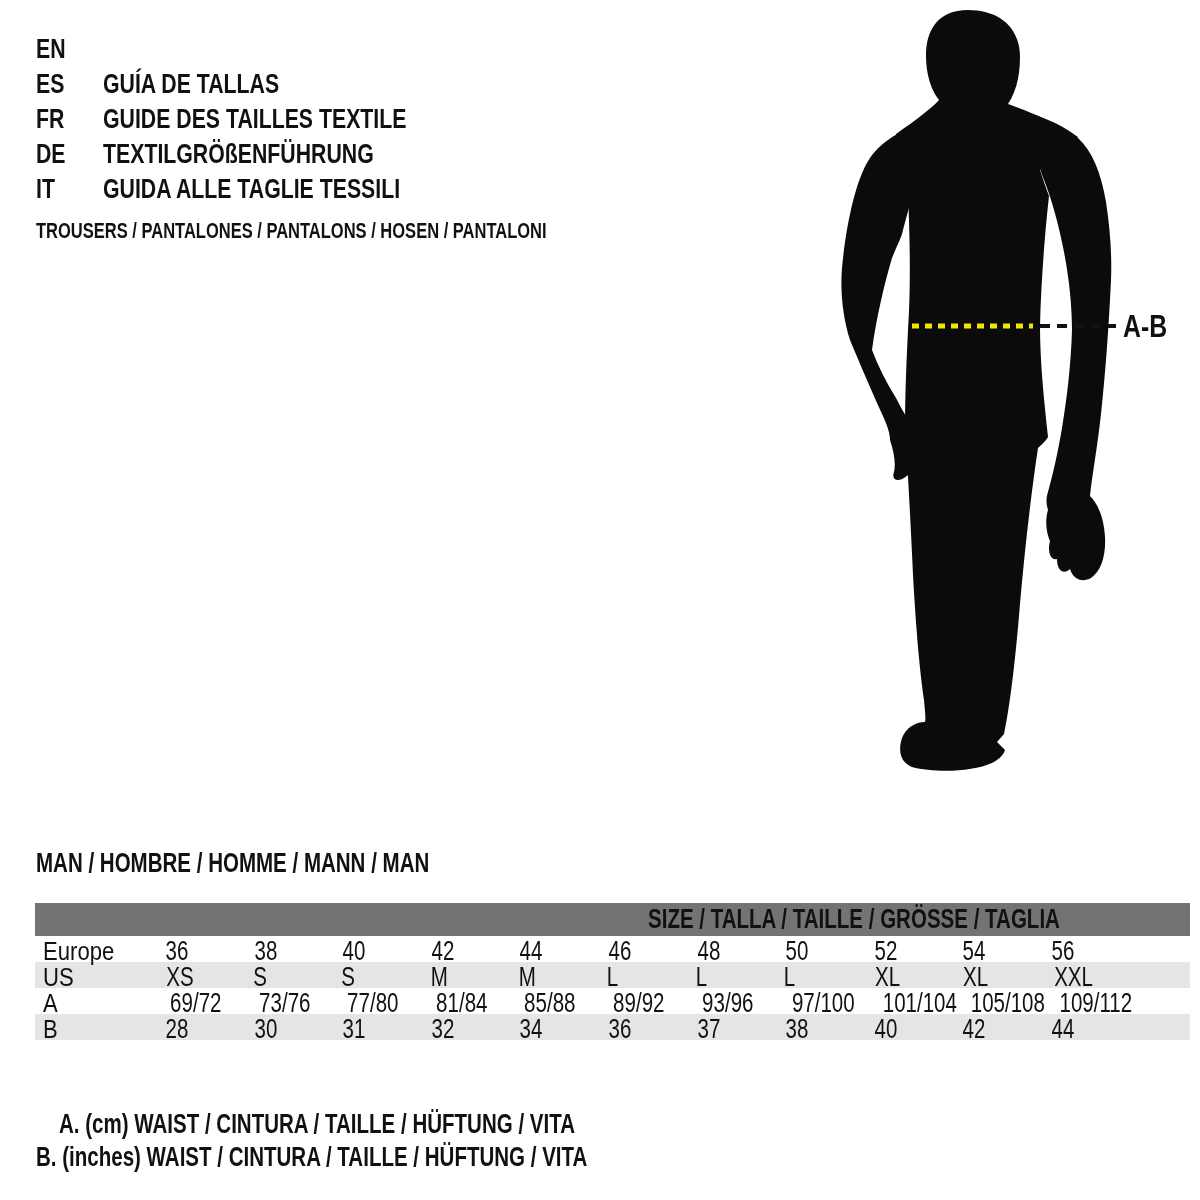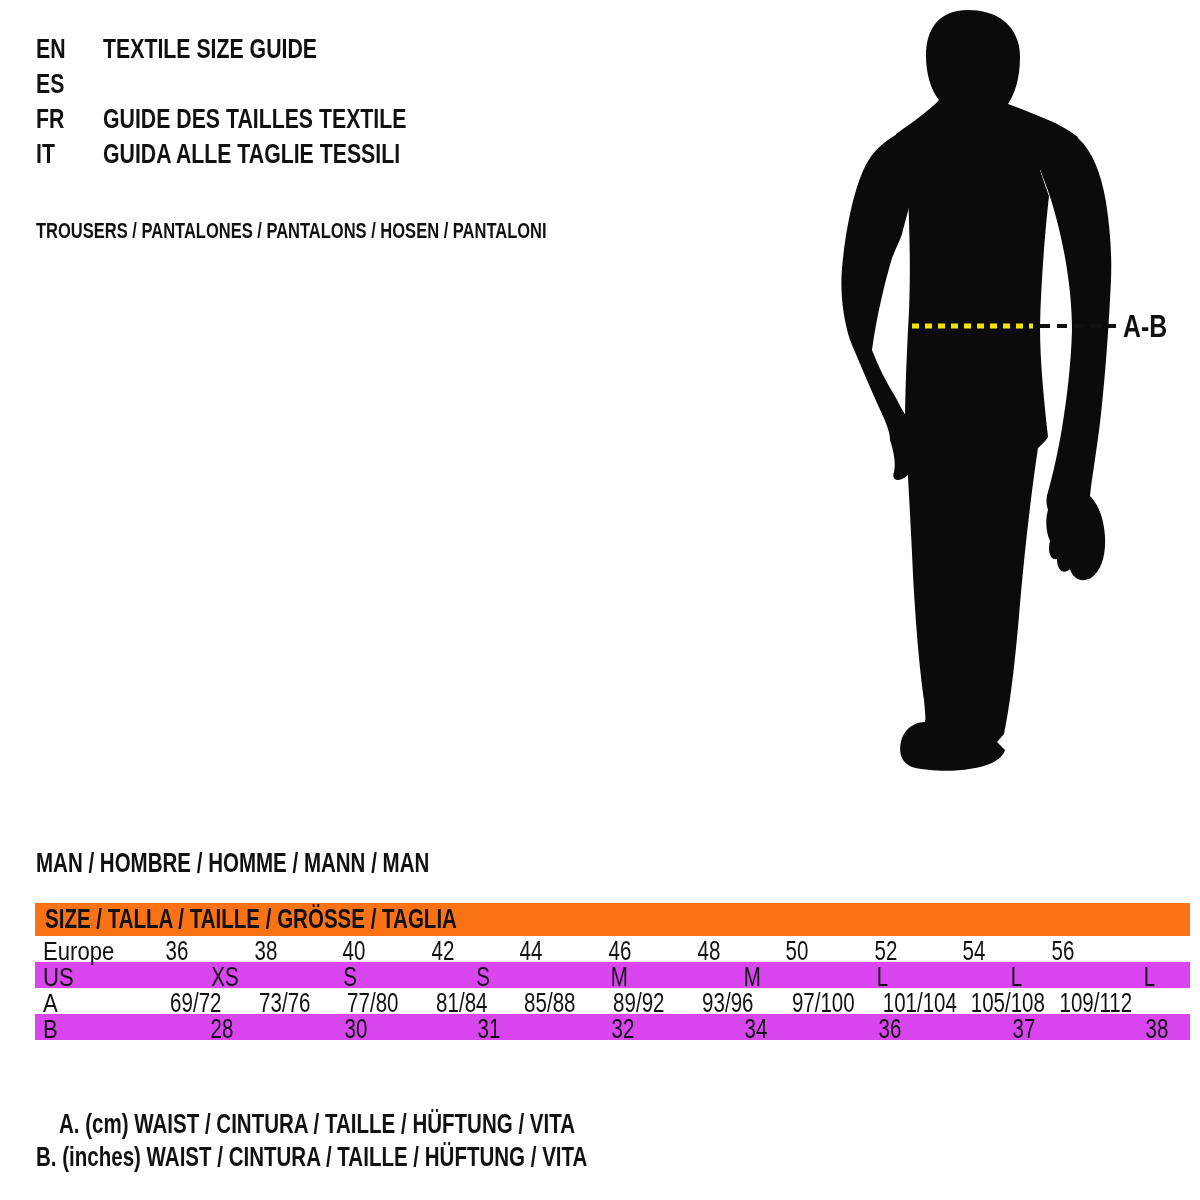--- a/index.html
+++ b/index.html
@@ -21,46 +21,50 @@
   #category .cond{transform:scaleX(0.75);}
 
   
   #figure{position:absolute;left:820px;top:0px;width:380px;height:800px;}
 
   
   #gender{position:absolute;left:36px;top:848px;font-size:27px;font-weight:700;}
 
   
   #sizetable{position:absolute;left:35px;top:903px;width:1155px;}
-  .thead{height:33px;background:#f97316;display:flex;align-items:center;
-         padding-left:10px;box-sizing:border-box;font-size:27px;font-weight:700;}
+  .thead{height:33px;background:#737373;display:flex;align-items:center;
+         padding-left:24px;box-sizing:border-box;font-size:27px;font-weight:700;justify-content:flex-end;}
   .trow{display:grid;grid-template-columns:127px repeat(11,88.6px);height:26px;align-items:center;font-size:27px;}
-  .trow.alt{background:#d946ef;gap:45px;}
+  .trow.alt{background:#e5e5e5;}
   .tlabel{padding-left:8px;font-weight:400;font-size:26px;}
   .tlabel .cond{transform:scaleX(0.85);}
   .tval{text-align:left;font-weight:400;}
 
   
   #footnotes{position:absolute;left:36px;top:1108px;}
   .fnote{height:33px;line-height:33px;font-size:27px;font-weight:700;text-align:center;}
 </style>
 </head>
 <body>
 
 <div id="langs">
     <div class="lang-row">
       <span class="lang-code"><span class="cond">EN</span></span>
-      <span><span class="cond">TEXTILE SIZE GUIDE</span></span>
     </div>
     <div class="lang-row">
       <span class="lang-code"><span class="cond">ES</span></span>
+      <span><span class="cond">GUÍA DE TALLAS</span></span>
     </div>
     <div class="lang-row">
       <span class="lang-code"><span class="cond">FR</span></span>
       <span><span class="cond">GUIDE DES TAILLES TEXTILE</span></span>
+    </div>
+    <div class="lang-row">
+      <span class="lang-code"><span class="cond">DE</span></span>
+      <span><span class="cond">TEXTILGRÖßENFÜHRUNG</span></span>
     </div>
     <div class="lang-row">
       <span class="lang-code"><span class="cond">IT</span></span>
       <span><span class="cond">GUIDA ALLE TAGLIE TESSILI</span></span>
     </div>
   </div>
 
 <div id="category">
   <span class="cond">TROUSERS / PANTALONES / PANTALONS / HOSEN / PANTALONI</span>
 </div>

